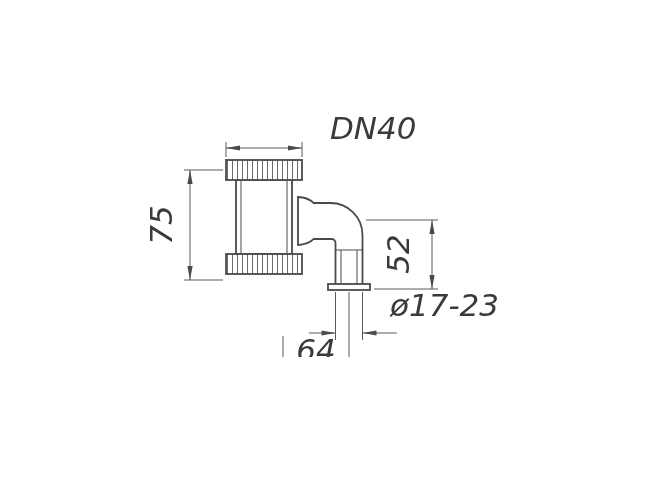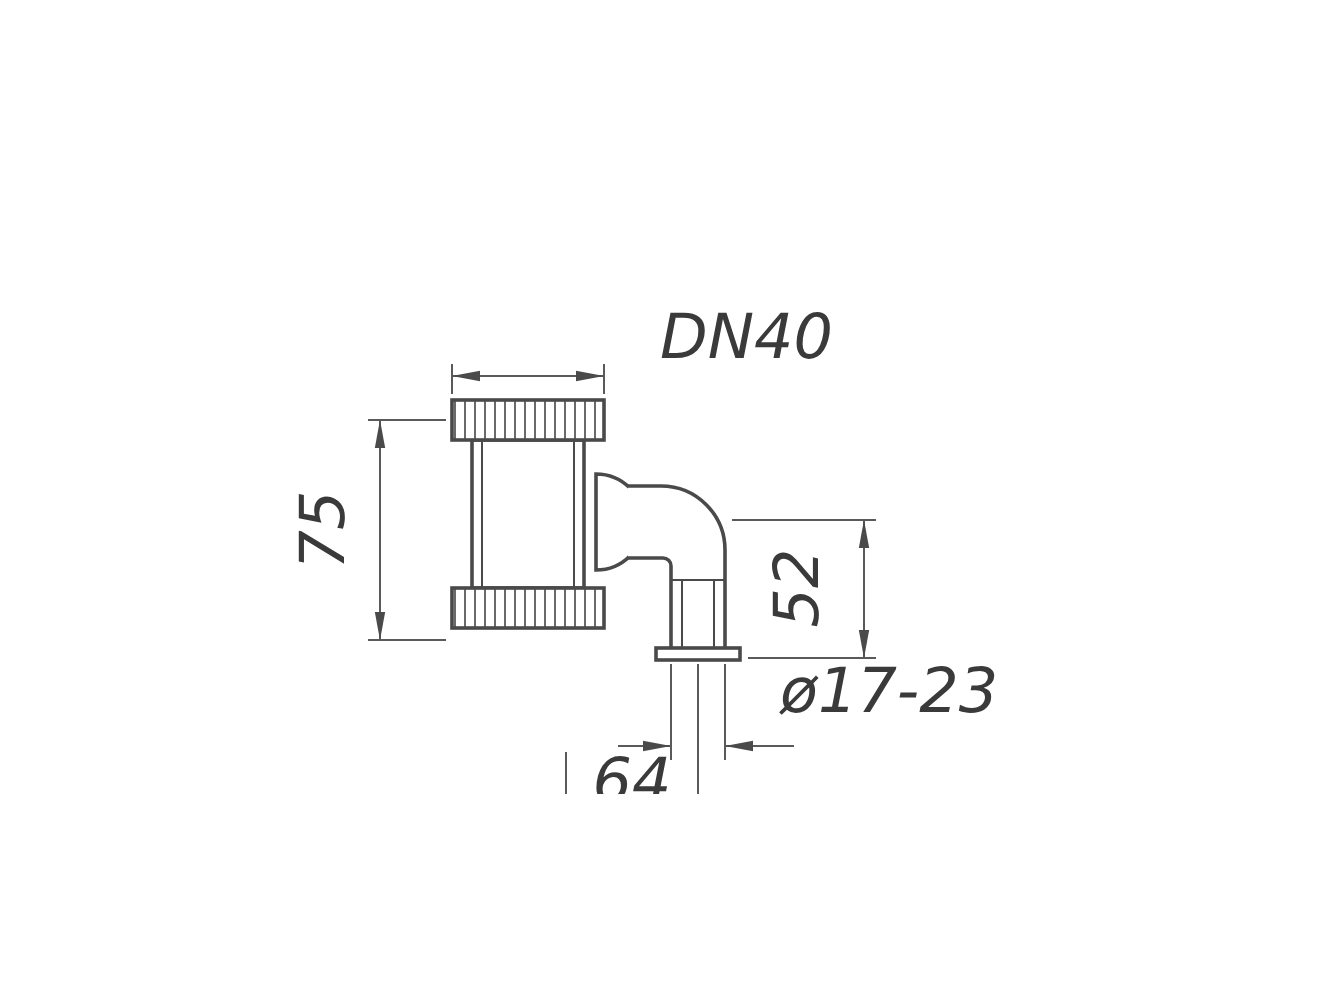--- a/index.html
+++ b/index.html
@@ -3,21 +3,20 @@
 <meta charset="utf-8">
 <style>
   html, body { margin: 0; padding: 0; background: #ffffff; }
   .page {
     position: relative;
     width: 670px;
     height: 357px;
     background: #ffffff;
     overflow: hidden;
     font-family: "DejaVu Sans", "Liberation Sans", sans-serif;
-    margin-top: 40px;
   }
   svg { display: block; }
   .dim-text {
     font-family: "DejaVu Sans", "Liberation Sans", sans-serif;
     font-style: italic;
     font-size: 31px;
     fill: #3a3a3a;
   }
 </style>
 </head>

